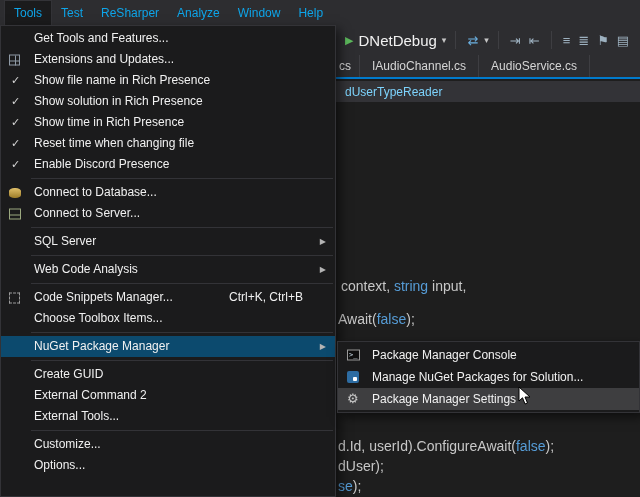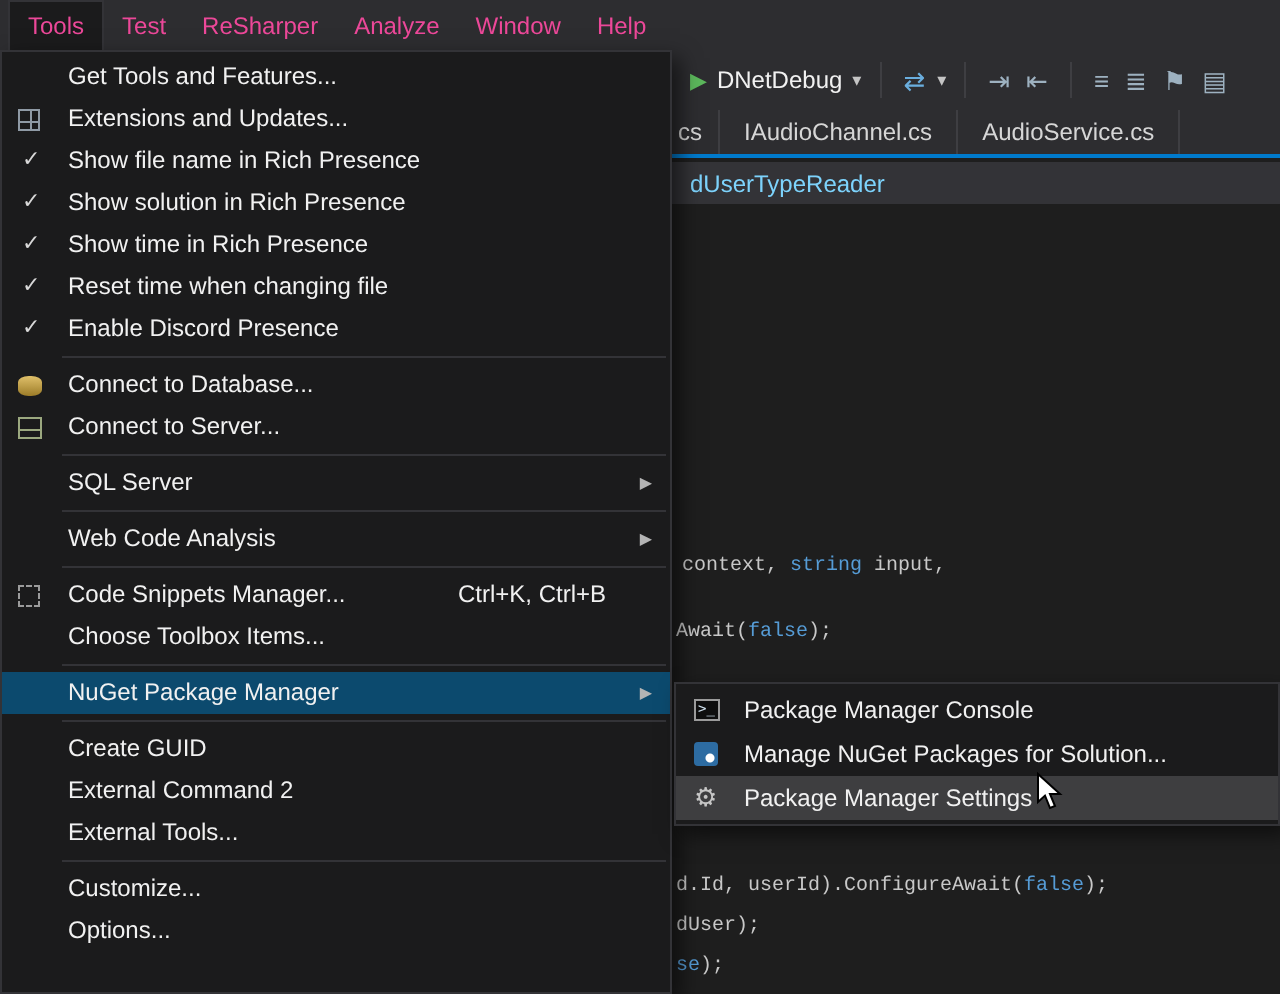--- a/index.html
+++ b/index.html
@@ -2,43 +2,43 @@
 <html><head>
 <meta charset="utf-8">
 <style>
   *{margin:0;padding:0;box-sizing:border-box}
   html,body{background:#1e1e1e}
   .screen{position:relative;width:640px;height:497px;background:#1e1e1e;overflow:hidden;
           font-family:"Liberation Sans",sans-serif;font-size:12px;color:#f1f1f1;cursor:default}
 
   
   .menubar{position:absolute;top:0;left:0;right:0;height:25px;background:#2d2d30;display:flex;align-items:stretch;padding-left:4px}
-  .mb-item{padding:0 9px;display:flex;align-items:center;color:#ec4899}
+  .mb-item{padding:0 9px;display:flex;align-items:center;color:#0ea5e9}
   .mb-item.open{background:#1b1b1c;border:1px solid #333337;border-bottom:none}
 
   
   .toolbar{position:absolute;top:25px;left:0;right:0;height:30px;background:#2d2d30;display:flex;align-items:center;padding-left:341px;white-space:nowrap}
   .ti{margin:0 4px;color:#9db1c0;font-size:13px}
   .ti.play{color:#5cb85c;font-size:11px;margin-right:2px}
-  .ti.dbg{color:#f1f1f1;font-size:12px;margin:0 3px}
+  .ti.dbg{color:#f1f1f1;font-size:15px;margin:0 3px}
   .ti.chev{color:#c5c5c5;font-size:9px;margin:0 2px}
   .ti.blue{color:#6aaede}
   .tsep{width:1px;height:18px;background:#3e3e42;margin:0 7px}
 
   
   .tabbar{position:absolute;top:55px;left:0;right:0;height:24px;background:#2d2d30;border-bottom:2px solid #007acc;display:flex;padding-left:337px}
   .tab{display:flex;align-items:center;padding:0 12px;color:#d6d6d6;border-right:1px solid #3e3e42}
   .tab.partial{padding:0 8px 0 2px}
 
   
   .navbar{position:absolute;top:81px;left:0;right:0;height:21px;background:#333337;display:flex;align-items:center;padding-left:345px}
   .crumb{color:#7dd3fc}
 
   
-  .cl{position:absolute;font-family:Liberation Mono, monospace;font-size:10px;color:#c8c8c8;white-space:pre}
+  .cl{position:absolute;font-family:Liberation Sans, sans-serif;font-size:14px;color:#c8c8c8;white-space:pre}
   .kw{color:#569cd6}
 
   
   .menu{position:absolute;top:25px;left:0;width:336px;height:472px;background:#1b1b1c;border:1px solid #333337;
         box-shadow:4px 4px 10px rgba(0,0,0,.55);padding-top:2px;z-index:10}
   .mi{position:relative;height:21px;line-height:21px;padding-left:33px;white-space:nowrap}
   .mi.hl{background:#0c4a6e}
   .lbl{color:#f1f1f1}
   .chk{position:absolute;left:10px;top:0;line-height:21px;font-size:11px;color:#d8d8d8}
   .arr{position:absolute;right:9px;top:0;line-height:21px;font-size:8px;color:#b4b4b4}

